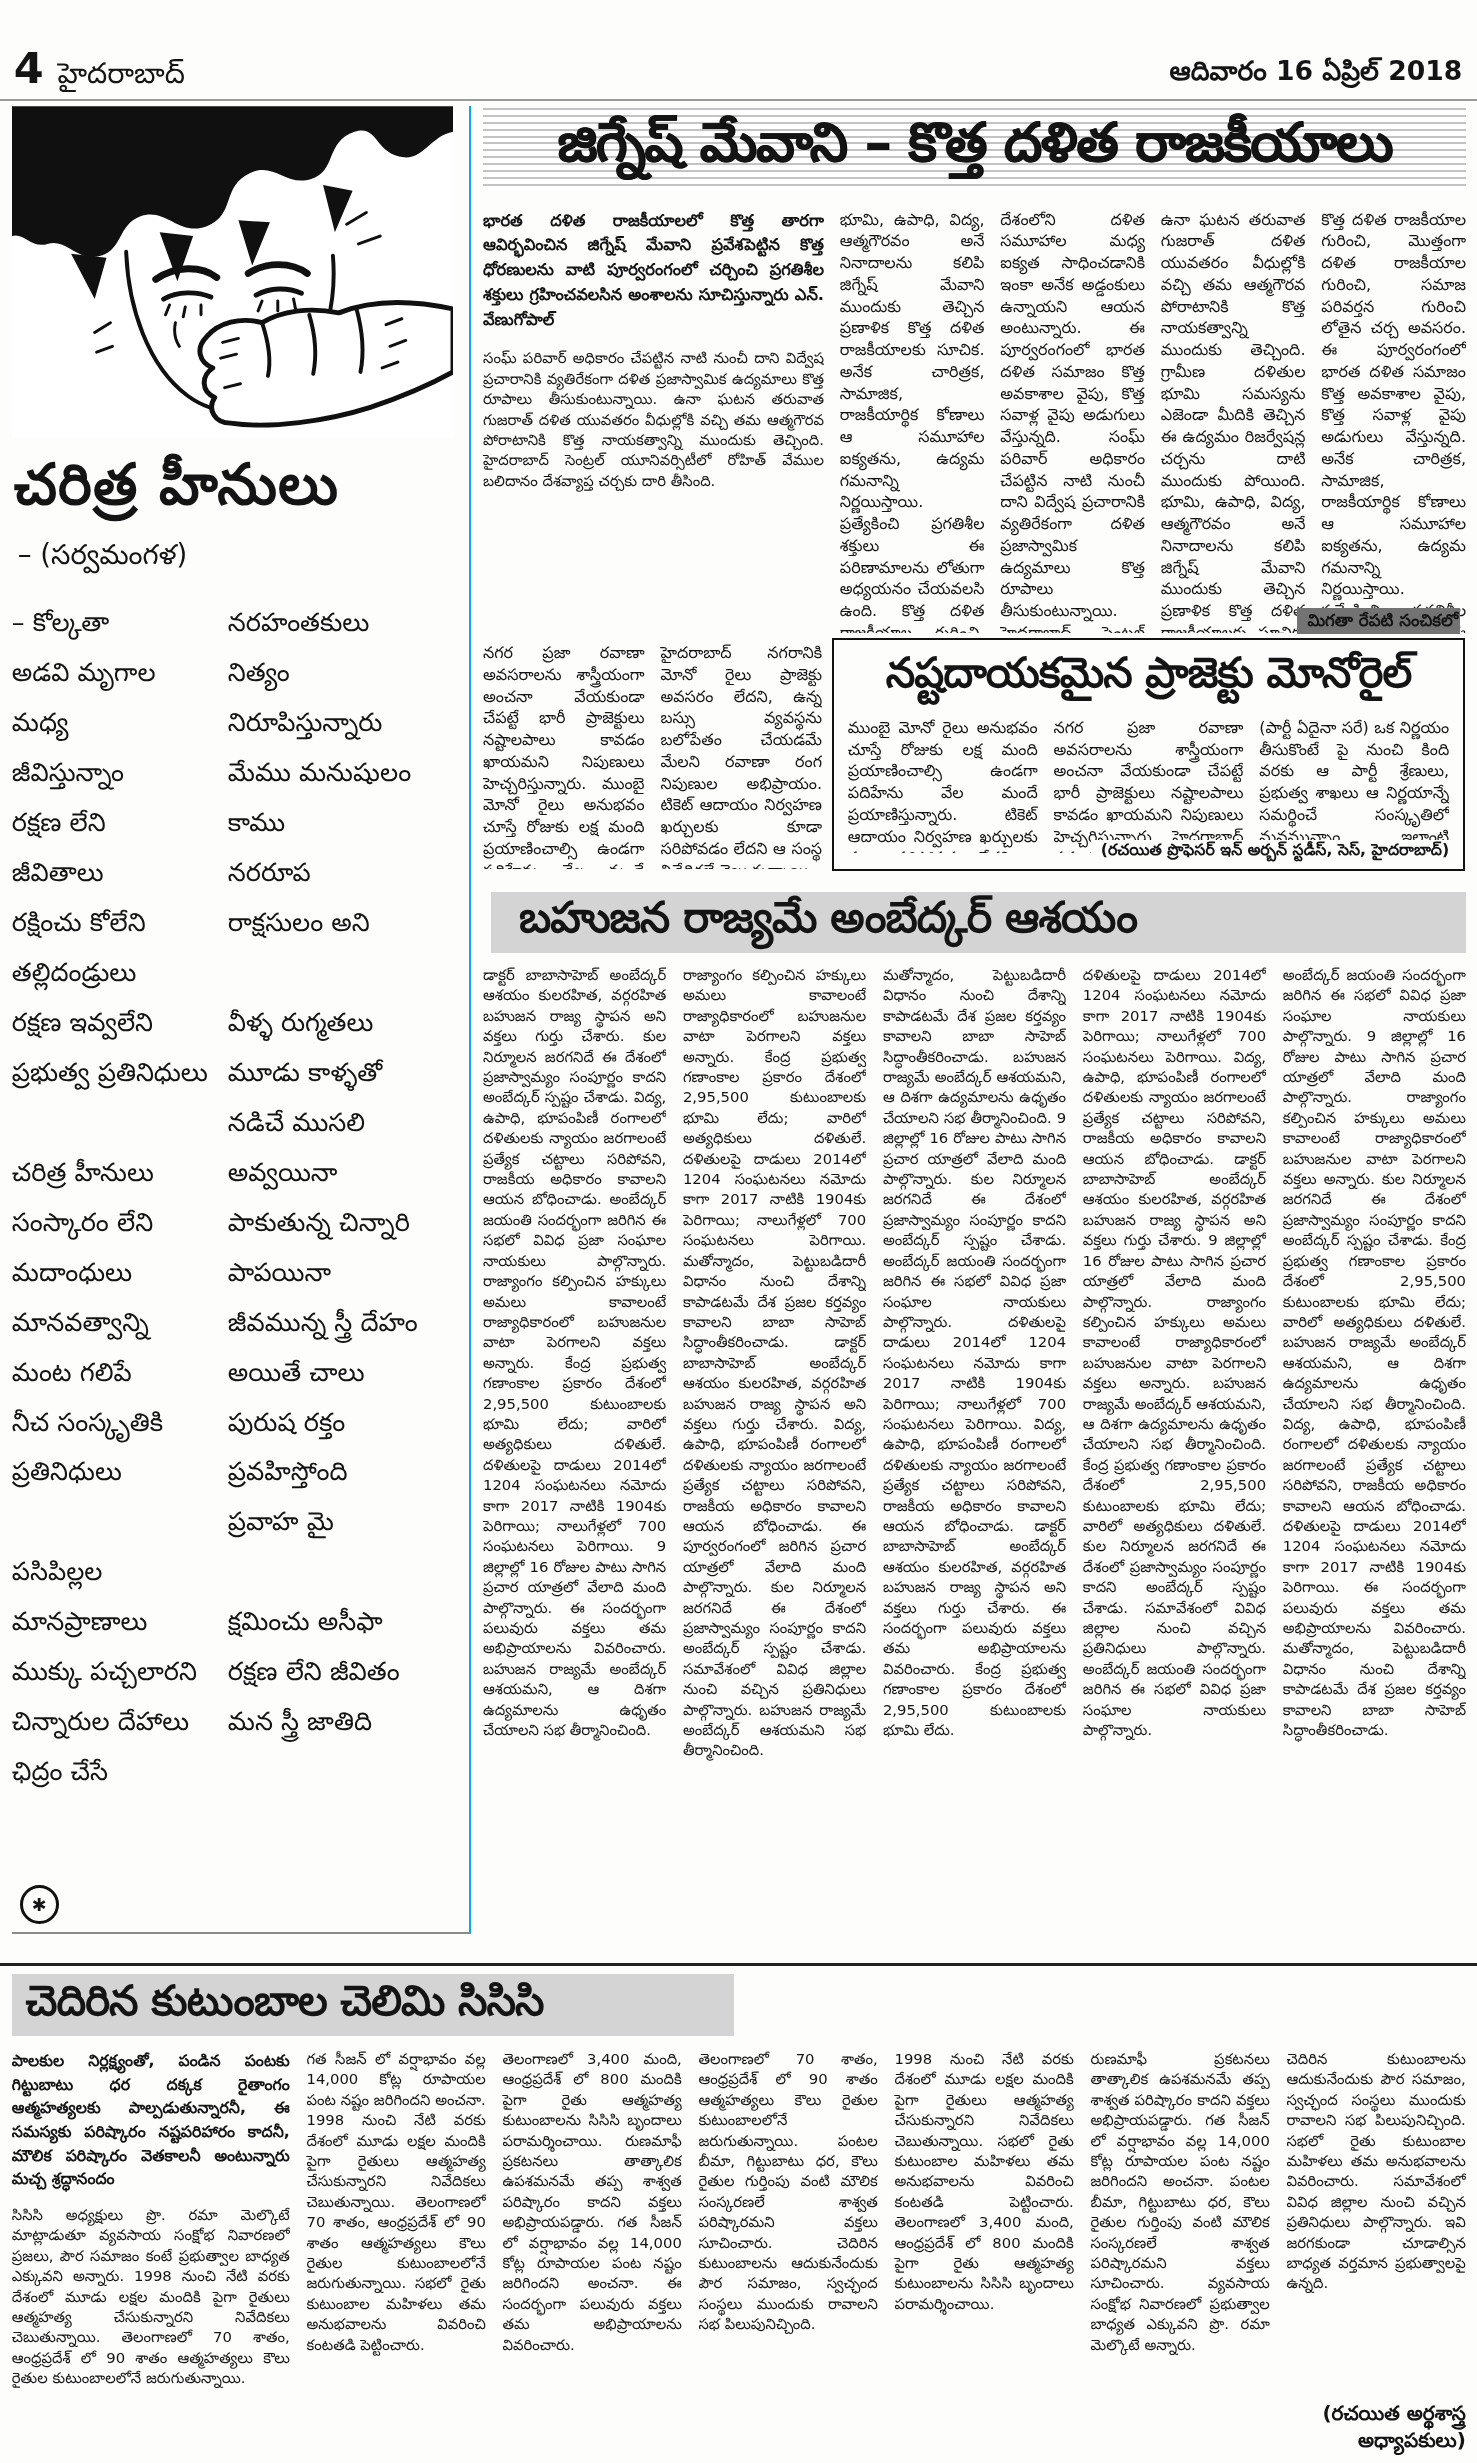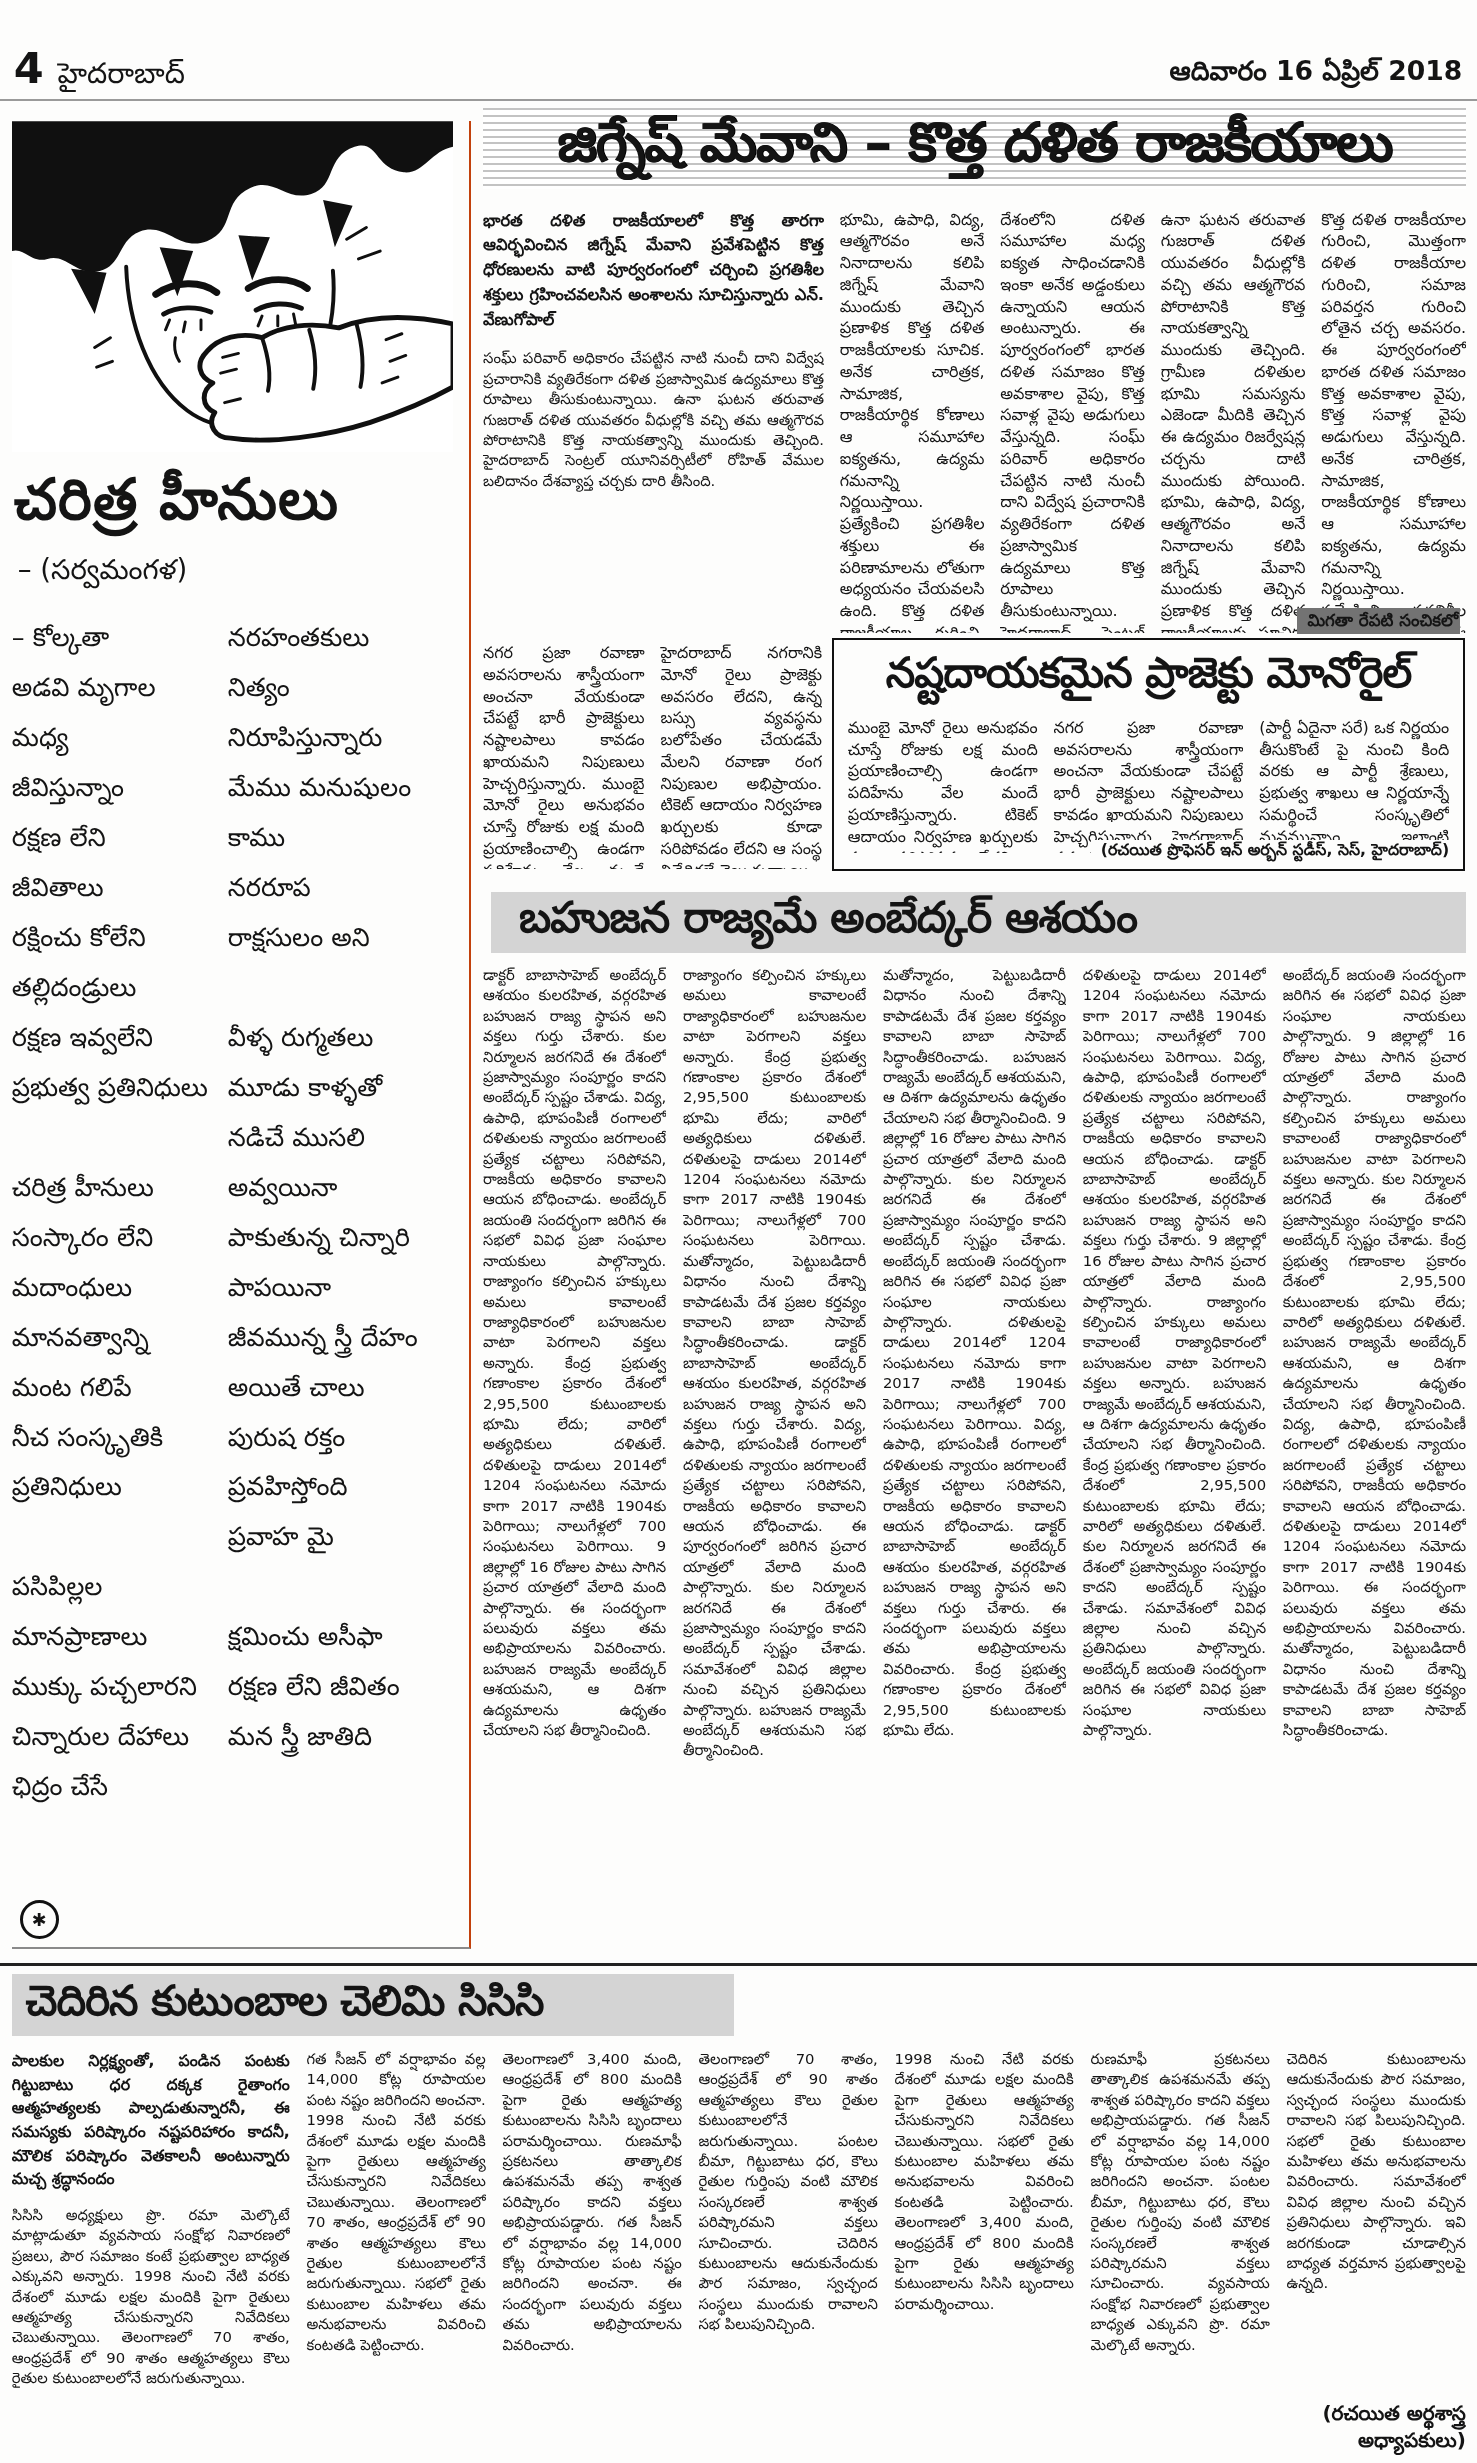--- a/index.html
+++ b/index.html
@@ -11,22 +11,22 @@
   }
   
   .hdr-left{position:absolute;left:13.8px;top:47px;display:flex;align-items:flex-end;gap:13.8px;}
   .page-num{font-size:43px;font-weight:bold;line-height:1;}
   .city{font-size:28.6px;font-weight:normal;line-height:1.15;}
   .hdr-date{position:absolute;right:15.8px;top:55px;font-size:26.6px;font-weight:bold;}
   .hdr-rule{position:absolute;left:0;right:0;top:99px;height:2px;background:#9a9a9a;}
   
   .left-col{
     position:absolute;left:11.8px;top:106px;width:459px;height:1828px;
-    border-right:2px solid #c2410c;border-bottom:2px solid #8a8a8a;
-    padding-right:9.9px;box-sizing:border-box;overflow:hidden;margin-top:15px;
+    border-right:2px solid #0ea5e9;border-bottom:2px solid #8a8a8a;
+    padding-right:9.9px;box-sizing:border-box;overflow:hidden;
   }
   .illus{width:441px;height:331px;display:block;}
   .poem-title{font-size:57px;font-weight:bold;letter-spacing:1px;margin:13.8px 0 5.9px 2px;}
   .poem-author{font-size:27.6px;margin:0 0 29.6px 5.9px;}
   .poem-row{display:flex;font-size:25.6px;line-height:1.3;margin-bottom:16.7px;}
   .poem-row .pl{flex:0 0 47%;padding-right:5.9px;}
   .poem-row .pr{flex:1;}
   .poem-end{position:absolute;left:7.9px;bottom:7.9px;width:33px;height:33px;border:3px solid #111;
     border-radius:50%;display:flex;align-items:center;justify-content:center;font-size:17.7px;font-weight:bold;}
   .ncol{text-align:justify;overflow:hidden;}

